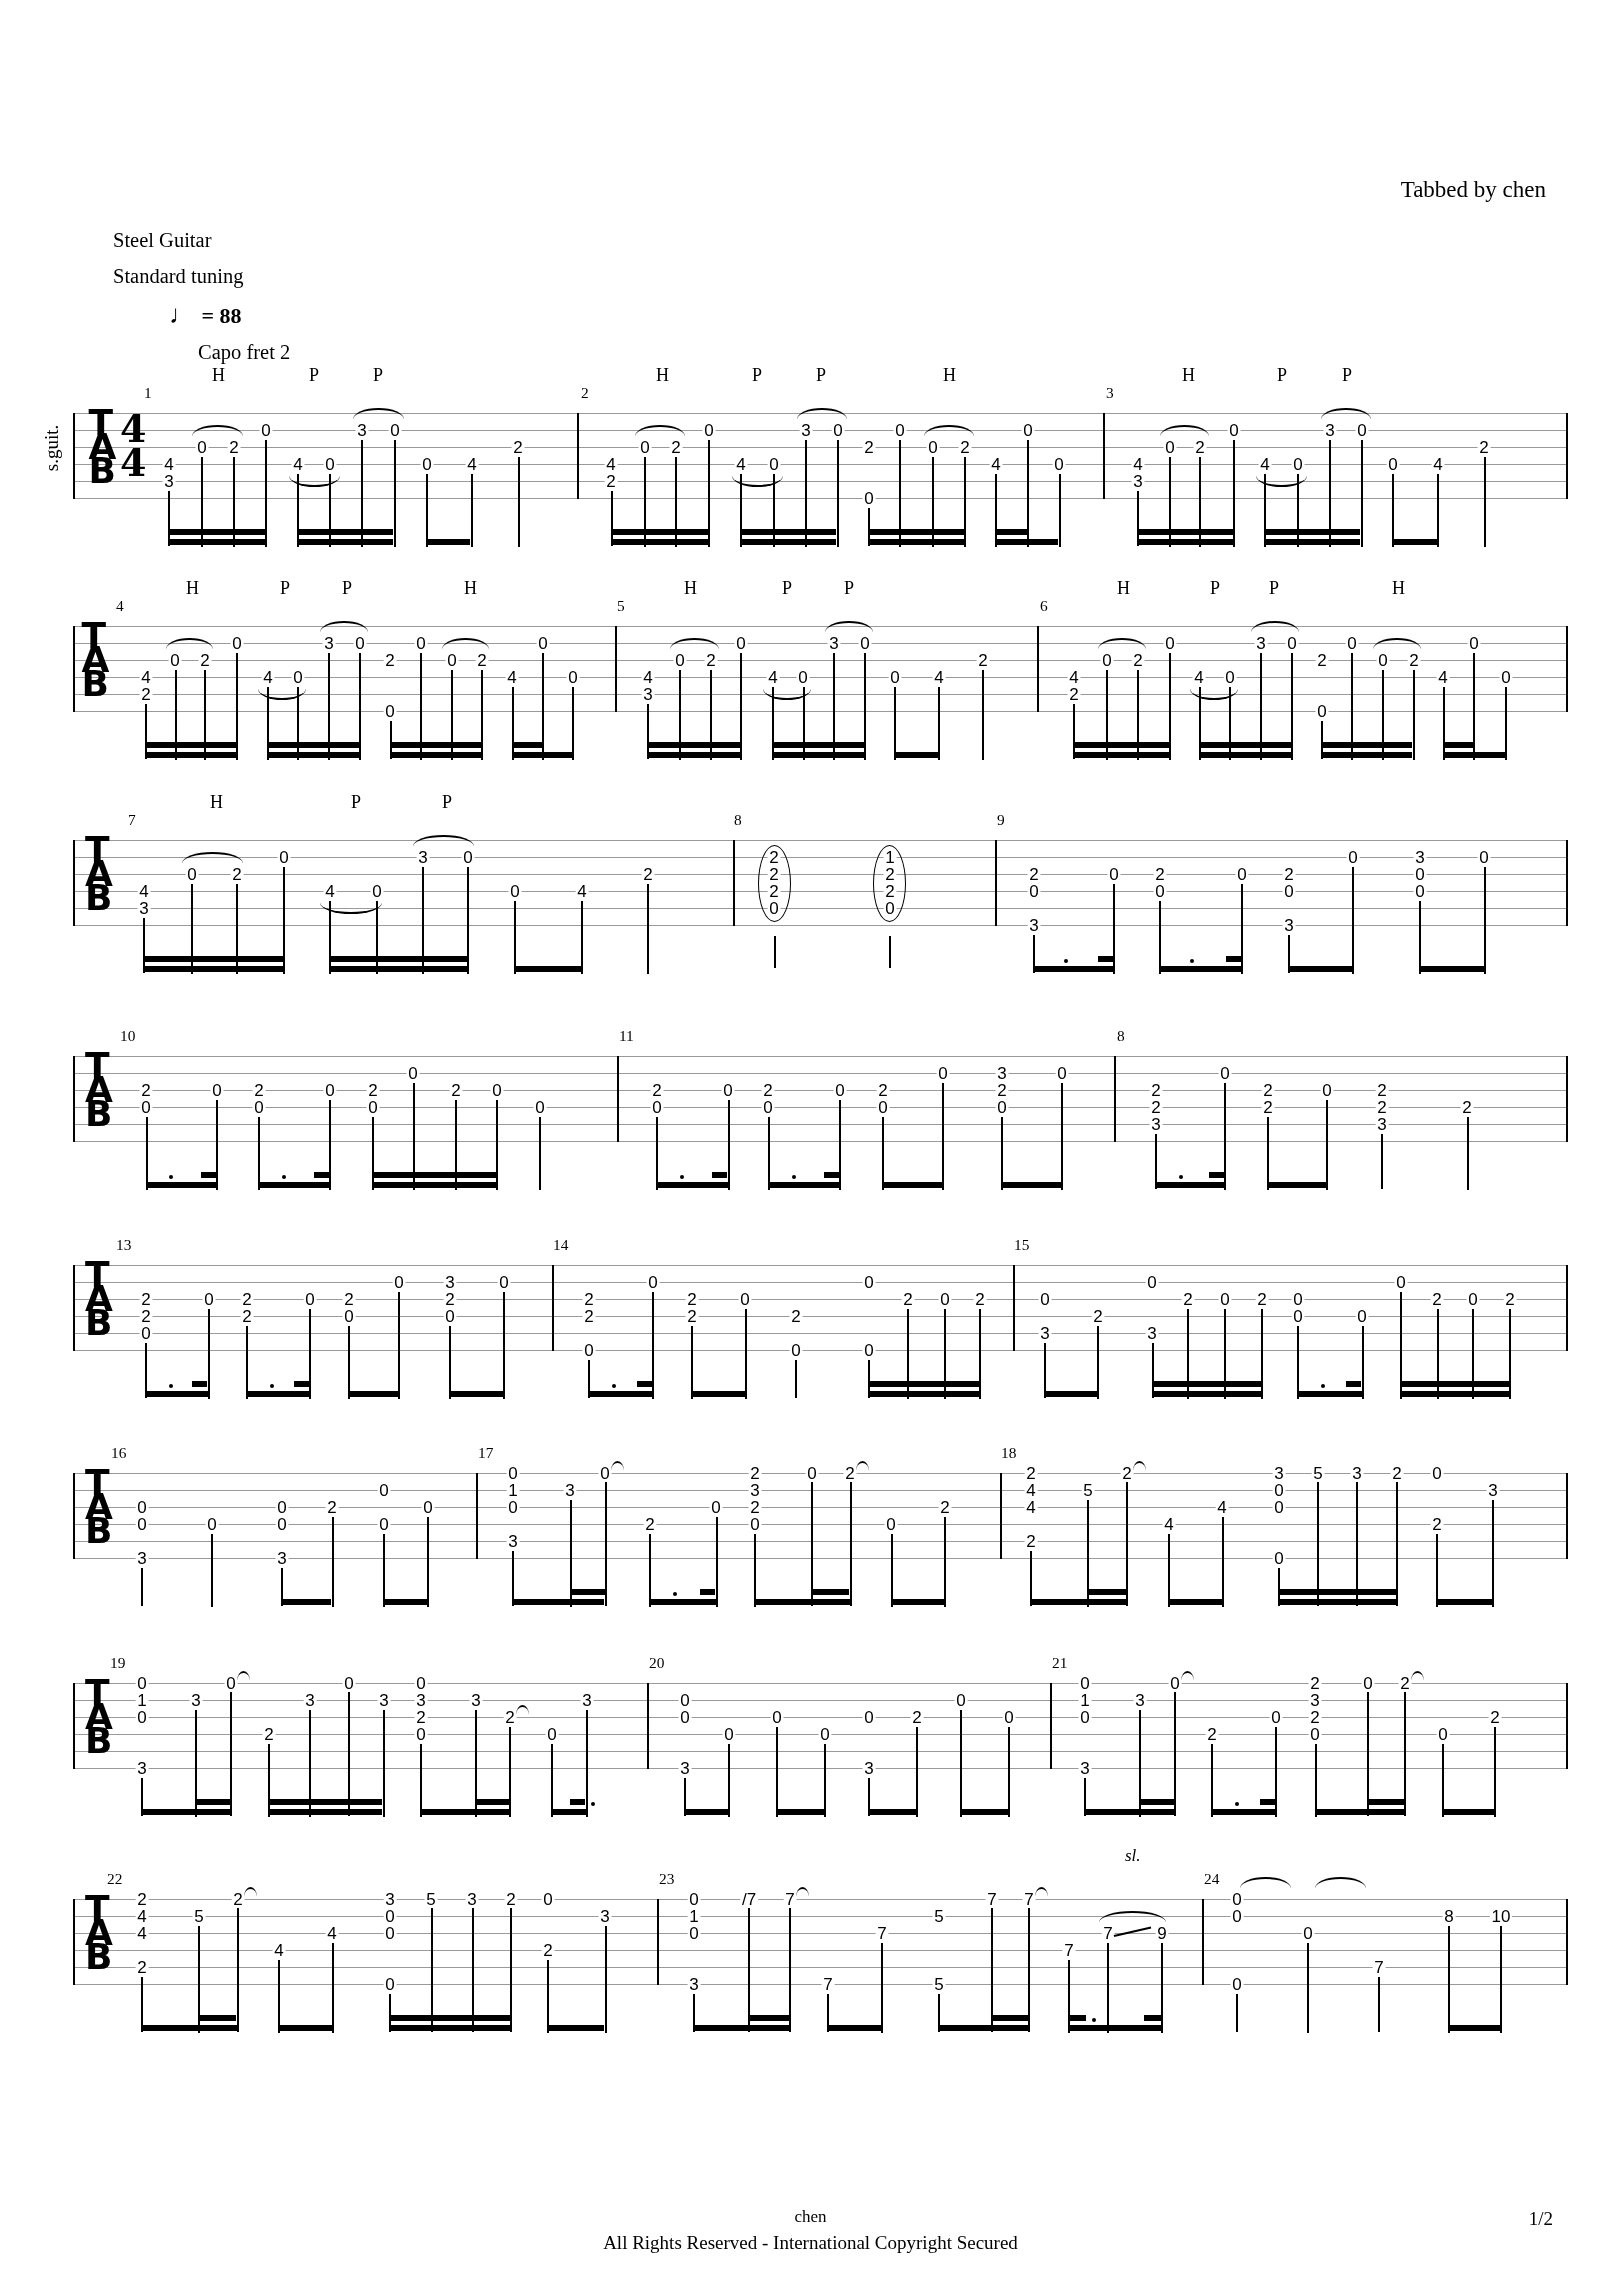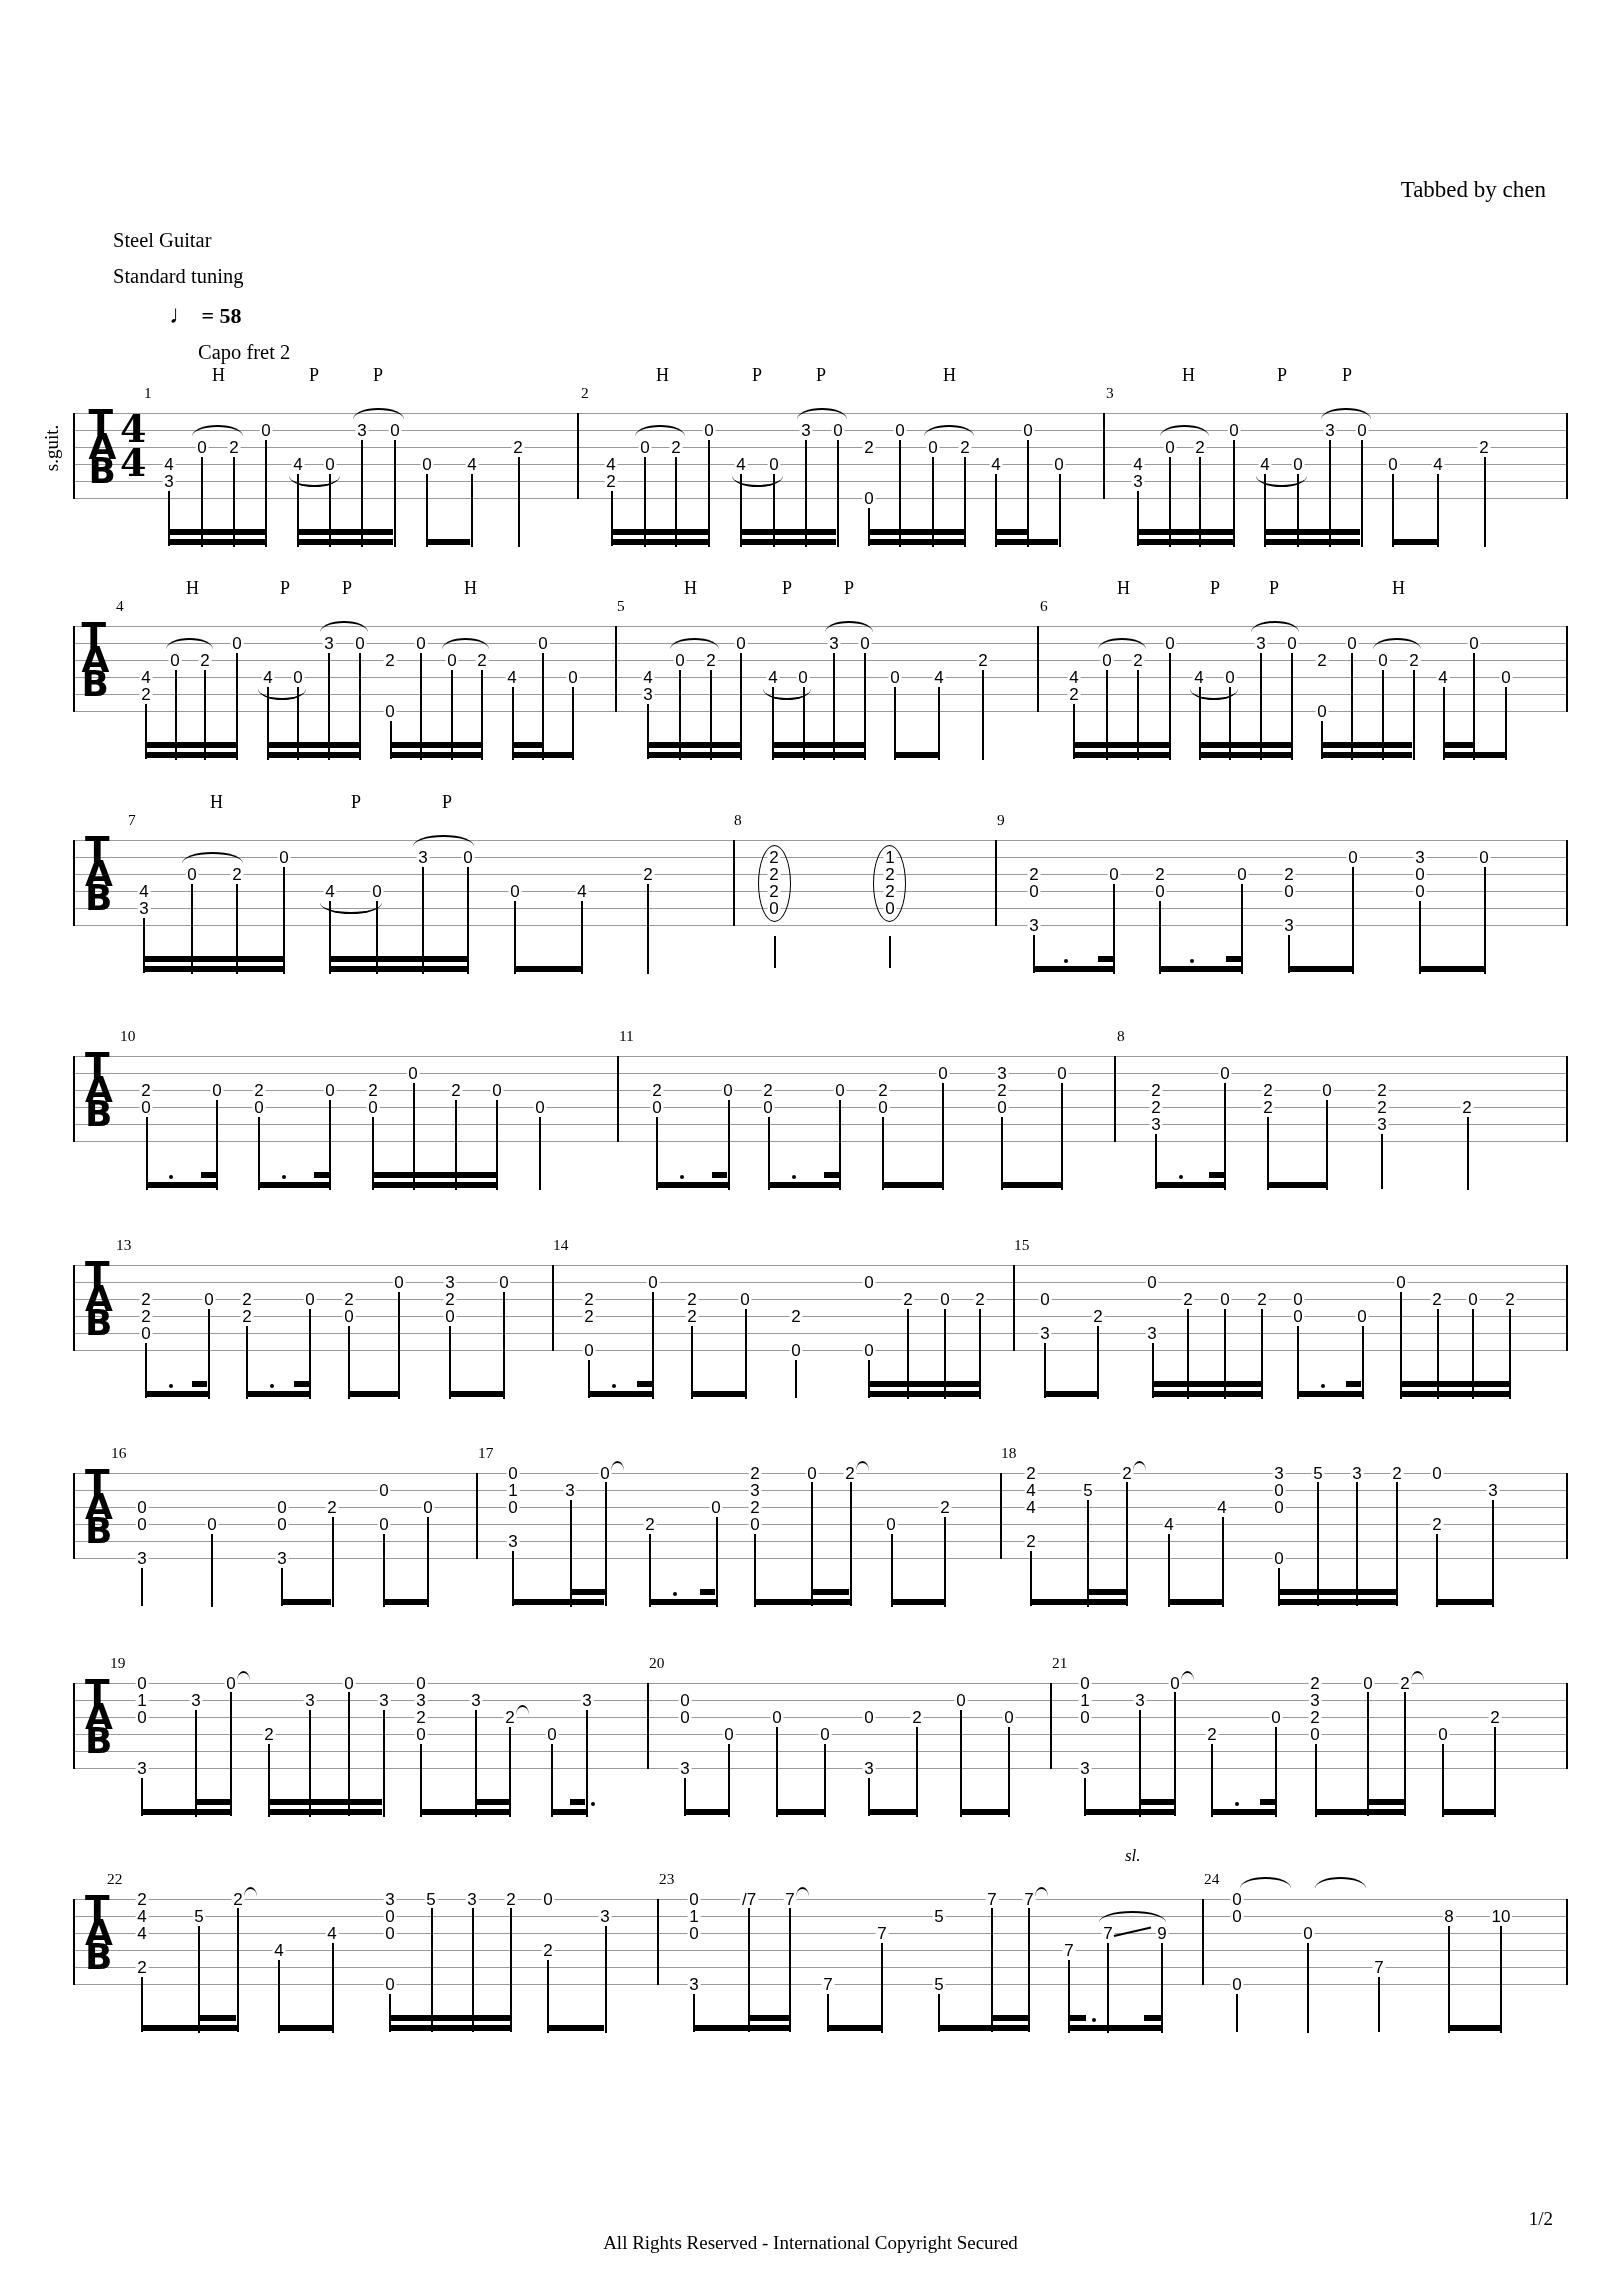--- a/index.html
+++ b/index.html
@@ -33,21 +33,21 @@
   .tsig{position:absolute;font-family:"DejaVu Serif",serif;font-weight:bold;font-size:38px;line-height:34px;}
   .sguit{position:absolute;left:-44px;top:24px;font-size:19px;transform:rotate(-90deg);transform-origin:center;}
 </style>
 </head>
 <body>
 
 <div id="page">
   <div class="hdr-credit">Tabbed by chen</div>
   <div class="hdr-instrument">Steel Guitar</div>
   <div class="hdr-tuning">Standard tuning</div>
-  <div class="hdr-tempo"><span class="nq">♩</span><span>= 58</span></div>
+  <div class="hdr-tempo"><span class="nq">♩</span><span>= 88</span></div>
   <div class="hdr-capo">Capo fret 2</div>
 
   <div id="score">
       <div class="sys" style="top: 413px;">
         <div class="sline" style="top: 0px;"></div>
         <div class="sline" style="top: 17px;"></div>
         <div class="sline" style="top: 34px;"></div>
         <div class="sline" style="top: 51px;"></div>
         <div class="sline" style="top: 68px;"></div>
         <div class="sline" style="top: 85px;"></div>
@@ -964,16 +964,17 @@
         <div class="beam" style="left: 1375px; width: 52px; top: 126px;"></div>
         <div class="slur-o" style="left: 1026px; width: 67px; top: 12px;"></div>
         <div class="slur-o" style="left: 1167px; width: 51px; top: -22px;"></div>
         <div class="slur-o" style="left: 1242px; width: 51px; top: -22px;"></div>
         <div class="dotr" style="left: 1019px; top: 119px;"></div>
         <div class="slide" style="left: 1041px; width: 38px; top: 36px;"></div>
         <div class="stext" style="left: 1052px; top: -53px;">sl.</div>
       </div>
     </div>
 
+  <div class="footer-author">chen</div>
   <div class="footer-rights">All Rights Reserved - International Copyright Secured</div>
   <div class="footer-page">1/2</div>
 </div>
 
 
 </body></html>

